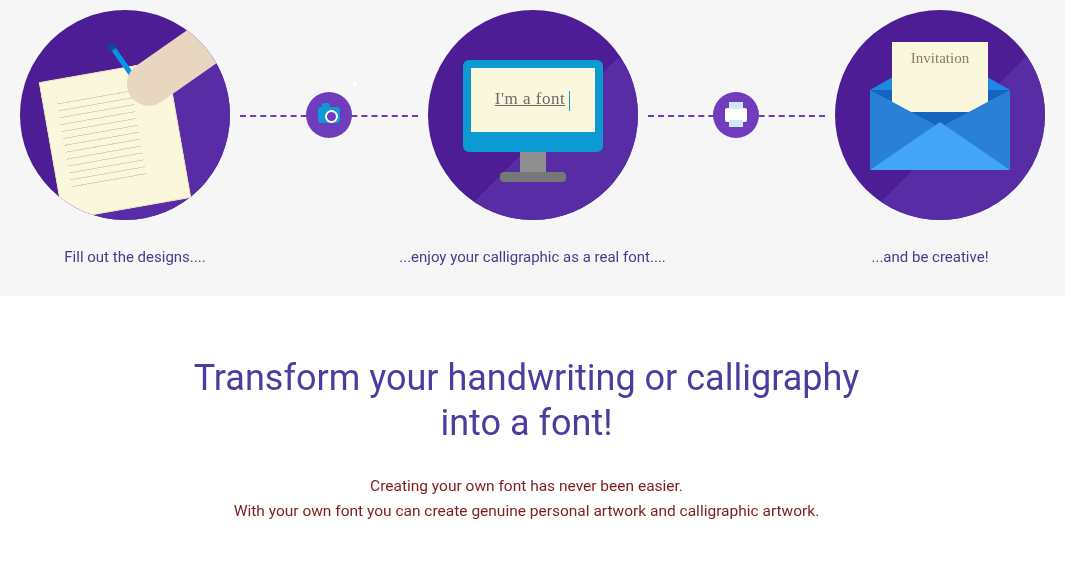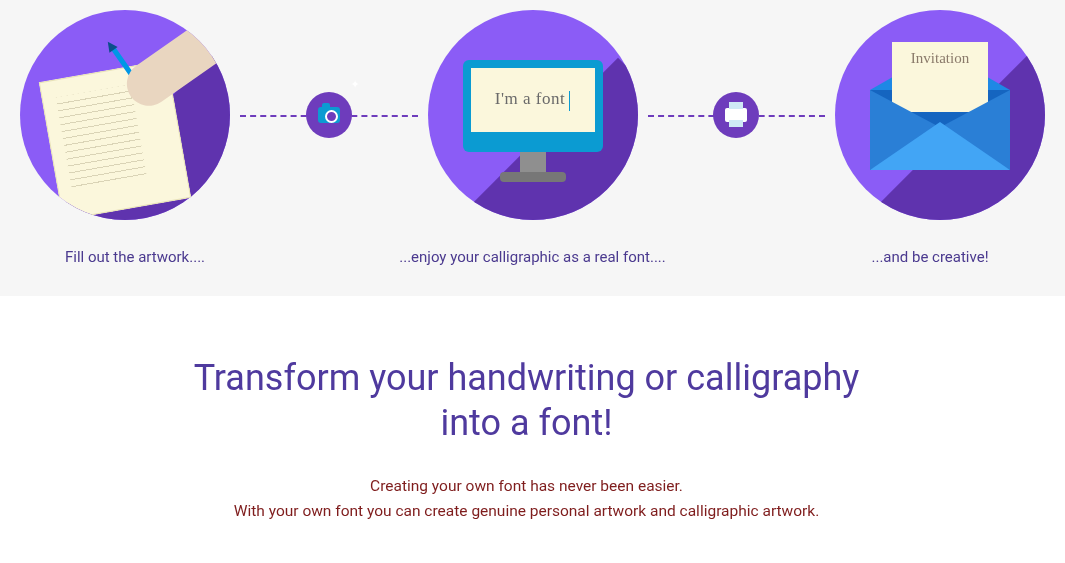--- a/index.html
+++ b/index.html
@@ -14,21 +14,21 @@
   }
   .steps {
     display: flex;
     align-items: center;
     justify-content: space-between;
   }
   .big-circle {
     width: 210px;
     height: 210px;
     border-radius: 50%;
-    background: #8b5cf6;
+    background: #4c1d95;
     position: relative;
     overflow: hidden;
     flex: 0 0 auto;
   }
   .connector {
     flex: 1 1 auto;
     display: flex;
     align-items: center;
     justify-content: center;
     position: relative;
@@ -148,20 +148,21 @@
     position: absolute;
     top: 8px; left: 8px; right: 8px; height: 64px;
     background: #fbf7dc;
     display: flex; align-items: center; justify-content: center;
   }
   .screen-text {
     font-family: "Comic Sans MS", "Segoe Script", cursive;
     color: #6a6a6a;
     font-size: 17px;
     letter-spacing: 0.5px;
+    text-decoration: underline;
   }
   .screen-text::after{
     content:"";
     display:inline-block;
     width:1px;height:20px;
     background:#0b9bd2;
     margin-left:4px;
     vertical-align:middle;
   }
   .monitor-stand {
@@ -302,21 +303,21 @@
         </div>
         <div class="env-left-tri"></div>
         <div class="env-right-tri"></div>
         <div class="env-bottom-tri"></div>
       </div>
     </div>
 
   </div>
 
   <div class="captions">
-    <div class="cap left">Fill out the artwork....</div>
+    <div class="cap left">Fill out the designs....</div>
     <div class="cap mid">...enjoy your calligraphic as a real font....</div>
     <div class="cap right">...and be creative!</div>
   </div>
 </div>
 
 <div class="headline-block">
   <h1 class="headline">Transform your handwriting or calligraphy into a font!</h1>
   <p class="subline">Creating your own font has never been easier.</p>
   <p class="subline">With your own font you can create genuine personal artwork and calligraphic artwork.</p>
 </div>

